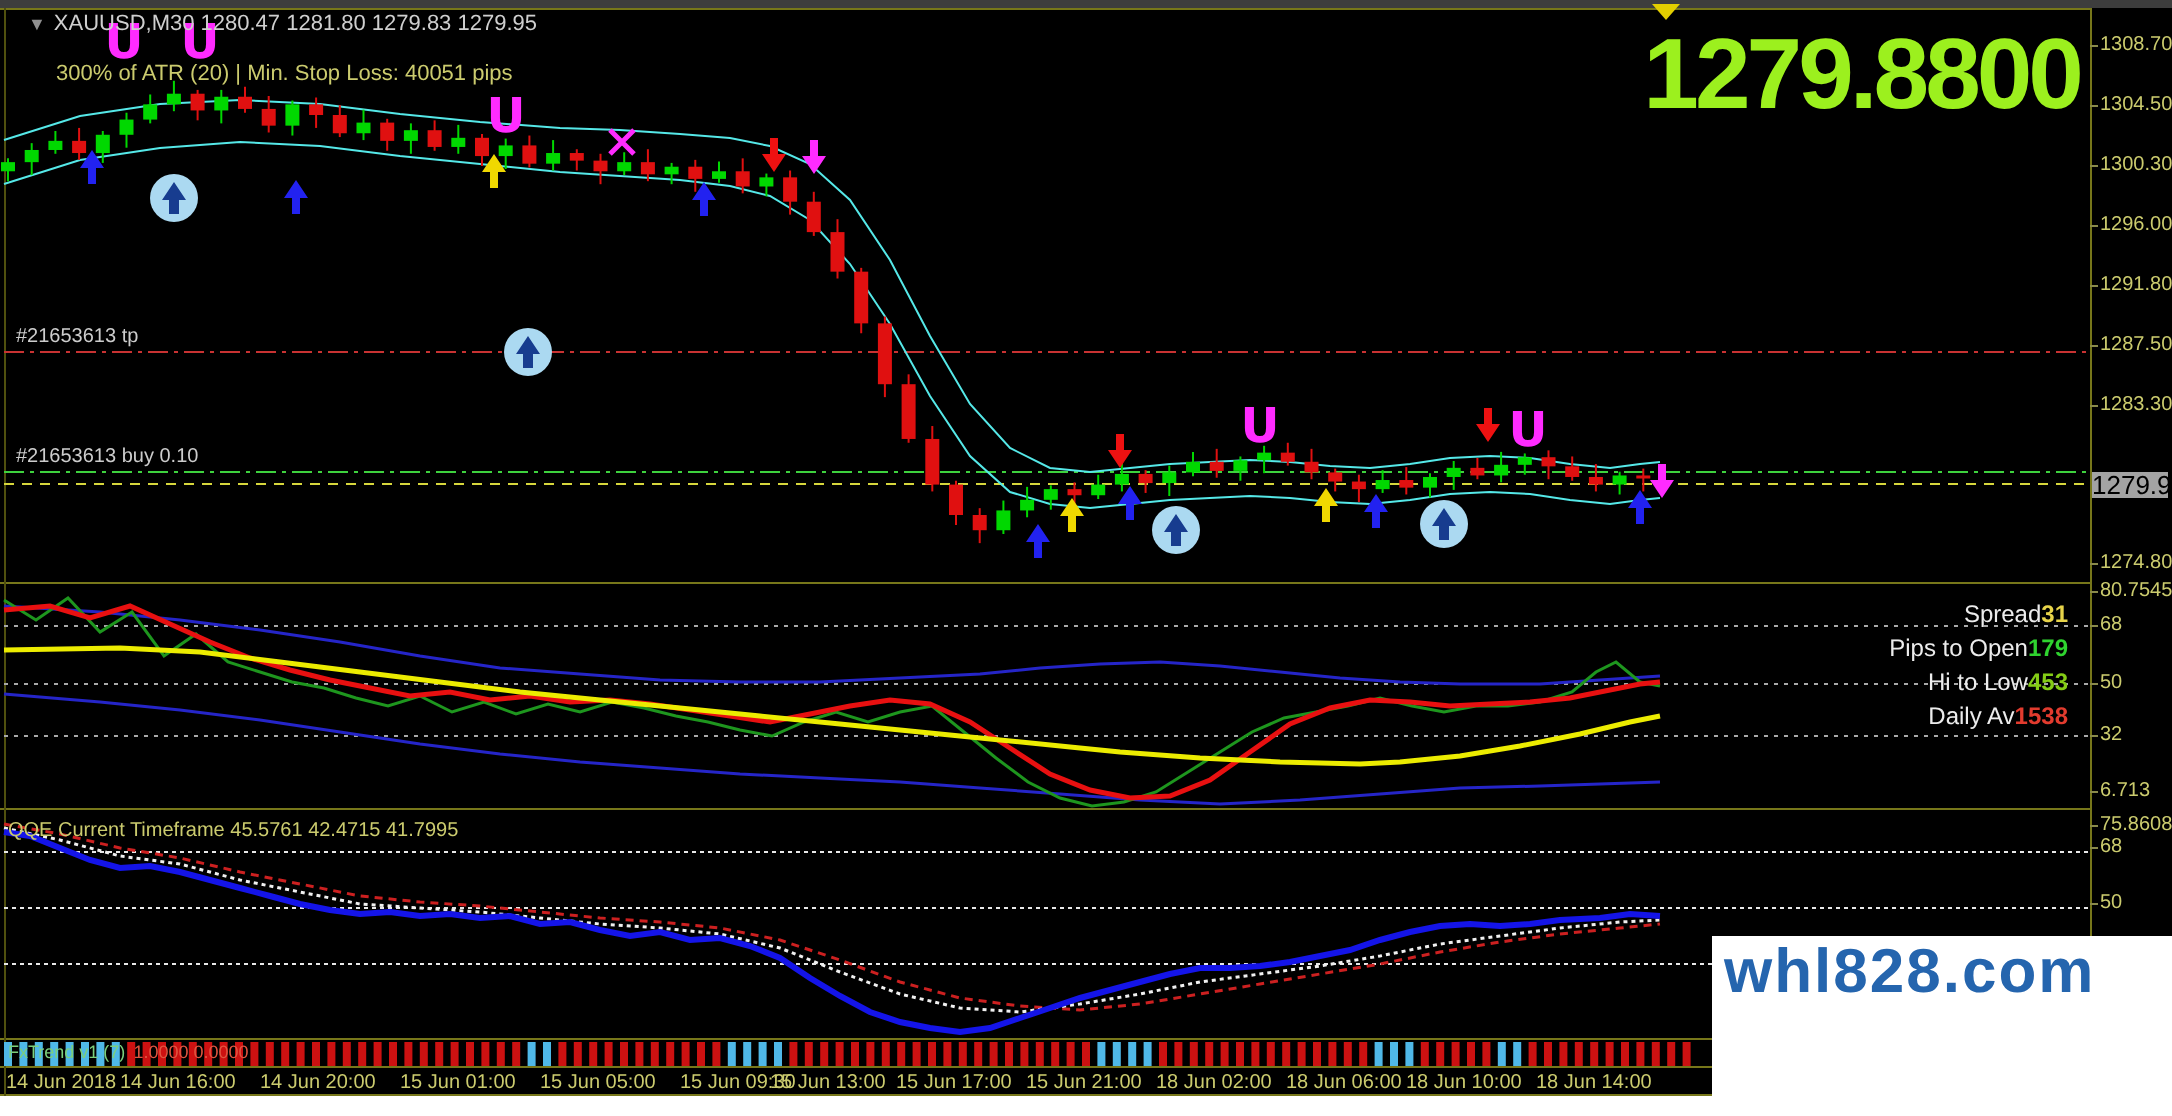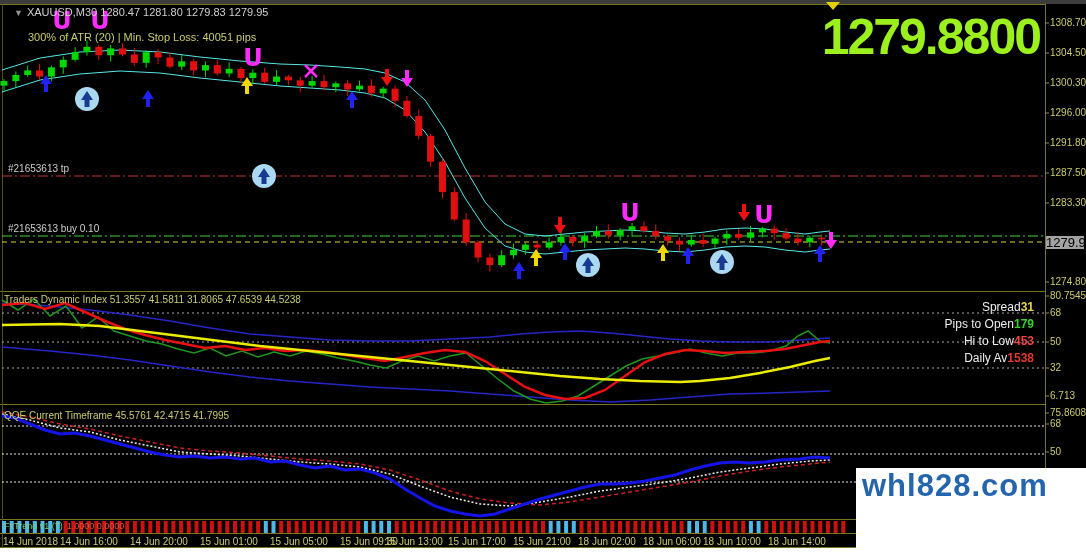--- a/index.html
+++ b/index.html
@@ -369,21 +369,20 @@
       <line x1="1045" y1="452" x2="1049" y2="452" stroke="#8a8a4a" stroke-width="1"></line>
     </svg>
 
   <div class="txt" id="chart-title">
     <span id="symbol-icon">▼</span><span>XAUUSD,M30  1280.47 1281.80 1279.83 1279.95</span>
   </div>
   <div class="txt" id="atr-note">300% of ATR (20) | Min. Stop Loss:  40051 pips</div>
   <div class="txt" id="big-price">1279.8800</div>
   <div class="txt" id="tp-label">#21653613 tp</div>
   <div class="txt" id="buy-label">#21653613 buy 0.10</div>
-  <div class="txt" id="tdi-label">Traders Dynamic Index 51.3557 41.5811 31.8065 47.6539 44.5238</div>
   <div class="txt" id="qqe-label">QQE Current Timeframe 45.5761 42.4715 41.7995</div>
   <div class="txt" id="trend-label">
     <span class="n">FxTrend v1 (7)</span><span class="v">1.0000 0.0000</span>
   </div>
   <div class="txt" id="price-box">1279.95</div>
 
   <div class="abs" id="watermark">
     <div class="w2">whl828.com</div>
   </div>
 <div class="axis-label" style="left: 1050px; top: 17px; text-align: center;">1308.70</div>
@@ -418,19 +417,19 @@
     <div class="info-row" style="top: 300px;">
       <span class="info-label">Spread</span>
       <span class="info-value" style="color: rgb(232, 212, 74);">31</span>
     </div>
     <div class="info-row" style="top: 317px;">
       <span class="info-label">Pips to Open</span>
       <span class="info-value" style="color: rgb(47, 211, 47);">179</span>
     </div>
     <div class="info-row" style="top: 334px;">
       <span class="info-label">Hi to Low</span>
-      <span class="info-value" style="color: #ef4444;">453</span>
+      <span class="info-value" style="color: #84cc16;">453</span>
     </div>
     <div class="info-row" style="top: 351px;">
       <span class="info-label">Daily Av</span>
       <span class="info-value" style="color: rgb(226, 59, 46);">1538</span>
     </div>
   </div>
 
 </body></html>

